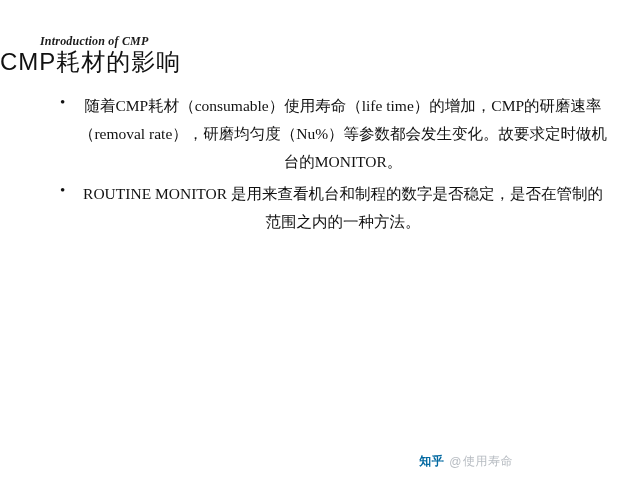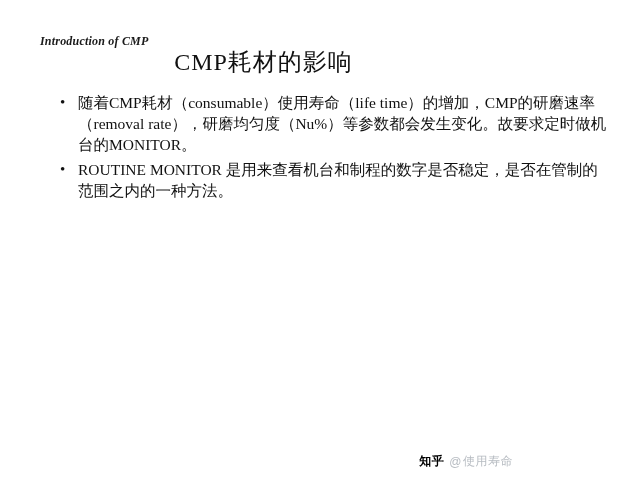--- a/index.html
+++ b/index.html
@@ -29,22 +29,21 @@
     font-weight: bold;
     font-size: 12px;
     color: #1a1a1a;
     letter-spacing: 0.2px;
   }
   .slide-title {
     position: absolute;
     left: 0;
     right: 0;
     top: 46px;
-    text-align: center;
-    font-family: Liberation Serif, serif;
+    font-family: Liberation Sans, sans-serif;
     font-size: 24px;
     color: #111111;
     letter-spacing: 1px;
   }
   .body-block {
     position: absolute;
     left: 56px;
     top: 92px;
     width: 552px;
   }
@@ -61,40 +60,40 @@
     line-height: 21px;
     color: #111111;
     text-align: left;
     padding-left: 4px;
     box-sizing: border-box;
   }
   .bullet-text {
     flex: 1 1 auto;
     font-family: "Liberation Serif", serif;
     font-size: 15.5px;
-    line-height: 21px;
+    line-height: 28px;
     color: #111111;
-    text-align: left;
+    text-align: center;
     white-space: pre-wrap;
   }
   .watermark {
     position: absolute;
     right: 14px;
     bottom: 10px;
     display: flex;
     align-items: center;
     font-family: "Liberation Sans", sans-serif;
     font-size: 12px;
     color: #b7bcc2;
     letter-spacing: 0.5px;
   }
   .watermark .zhihu-mark {
     font-weight: bold;
     margin-right: 5px;
-    color: #000000;
+    color: #0369a1;
   }
   .watermark .at-sign {
     margin-right: 1px;
   }
 </style>
 </head>
 <body>
 
 <div class="slide">
 

